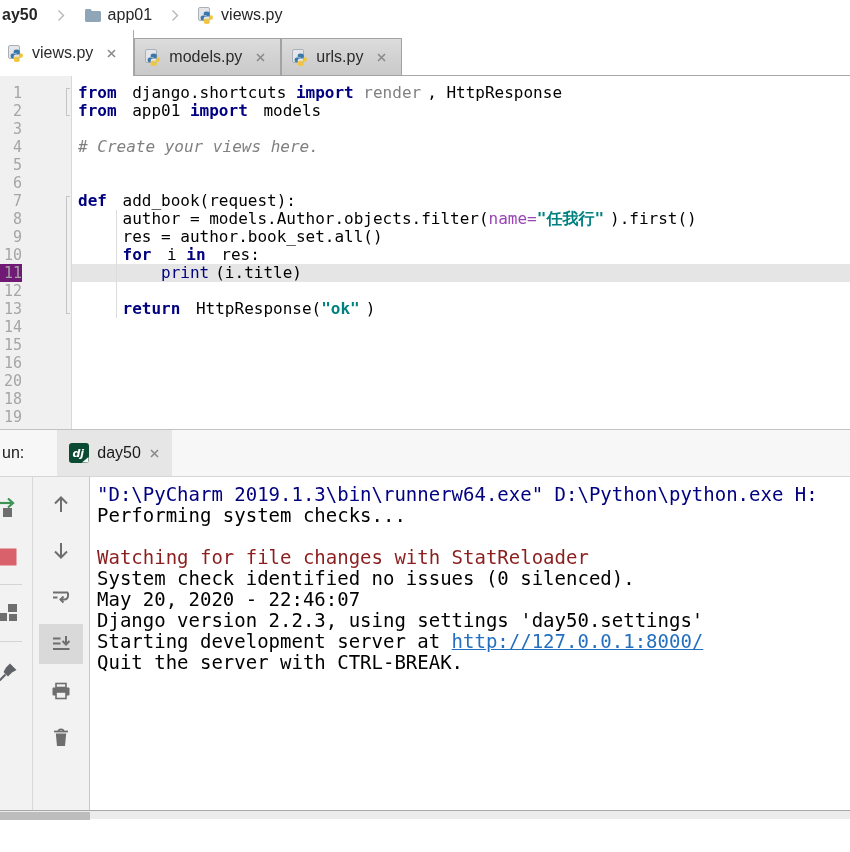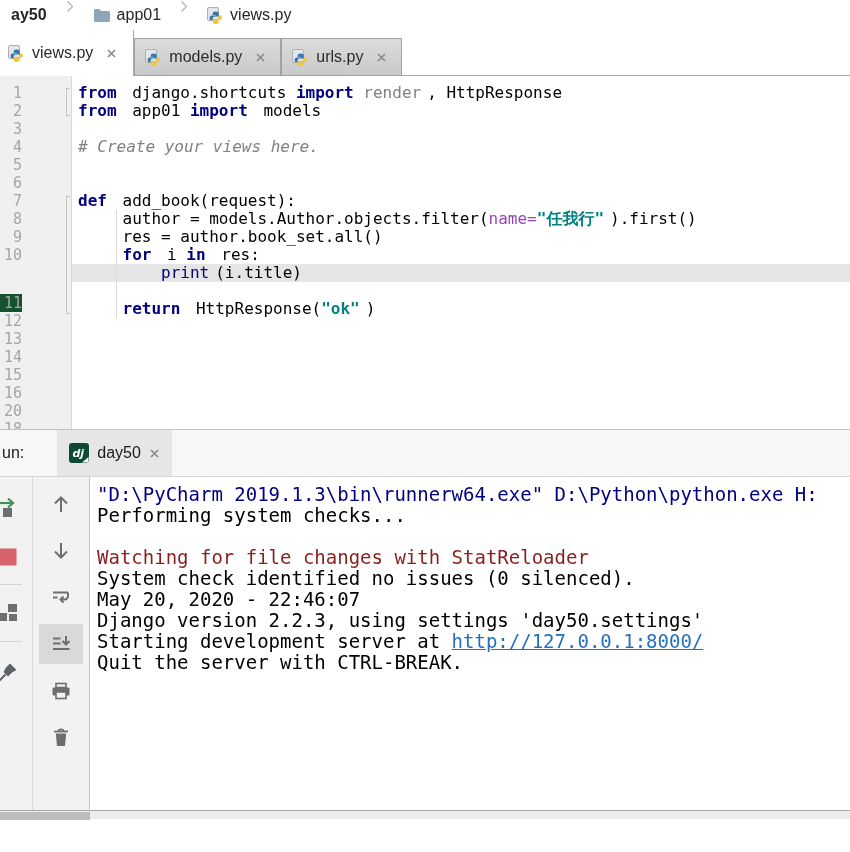--- a/index.html
+++ b/index.html
@@ -1,42 +1,42 @@
 <!DOCTYPE html>
 <html><head>
 <meta charset="utf-8">
 <style>
   * { margin:0; padding:0; box-sizing:border-box; }
   html,body { background:#fff; }
   .app { position:relative; width:850px; height:852px; overflow:hidden;
          font-family:"Liberation Sans","DejaVu Sans",sans-serif; background:#fff; }
 
   
-  .crumbbar { height:30px; display:flex; padding-left:11px;
+  .crumbbar { height:30px; display:flex; align-items:center; padding-left:2px;
               background:#fff; font-size:16px; color:#262626; gap:19px; }
   .crumbbar .proj { font-weight:bold; }
   .crumb-item { display:flex; align-items:center; gap:6px; cursor:default; }
 
   
   .tabbar { position:relative; height:46px; background:#fff; display:flex; align-items:flex-end; }
   .tabline { position:absolute; left:0; bottom:0; width:100%; height:1px; background:#a8a8a8; }
   .etab { position:relative; z-index:2; display:flex; align-items:center; gap:7px;
           font-size:16px; color:#2b2b2b; padding:0 14px 0 10px; height:38px;
           background:linear-gradient(#dcdcdc,#c9c9c9); border:1px solid #a2a2a2; }
   .etab.active { height:46px; background:#fff; border:none; border-right:1px solid #a8a8a8;
                  padding:0 16px 0 8px; }
   .etab .x { margin-left:6px; display:flex; }
 
   
   .editor { position:relative; height:353px; background:#fff; display:flex; overflow:hidden; }
   .gutter { position:relative; width:72px; background:#f0f0f0; border-right:1px solid #d8d8d8;
             padding-top:8px; flex:none; }
   .gnum { height:18px; line-height:18px; font-family:"DejaVu Sans Mono",monospace; font-size:15px;
           color:#a5a5a5; text-align:right; width:22px; }
-  .gnum.hl { background:#14532d;margin-top:30px; }
+  .gnum.hl { background:#701a75; }
   .foldrail { position:absolute; width:1px; background:#c4c4c4; left:66px; }
   .foldrail:before, .foldrail:after { content:""; position:absolute; left:0; width:4px; height:1px; background:#c4c4c4; }
   .foldrail:after { bottom:0; }
   .codearea { position:relative; flex:1; padding-top:8px; overflow:hidden; }
   .cline { height:18px; line-height:18px; font-family:"DejaVu Sans Mono",monospace; font-size:16px;
            white-space:pre; padding-left:6px; color:#000; }
   .cline.hl { background:#e5e5e5; }
   .indent-guide { position:absolute; width:1px; background:#dcdcdc; left:44px; }
   .tk-kw { color:#000080; font-weight:bold; }
   .tk-plain { color:#000;padding-left:6px; }

